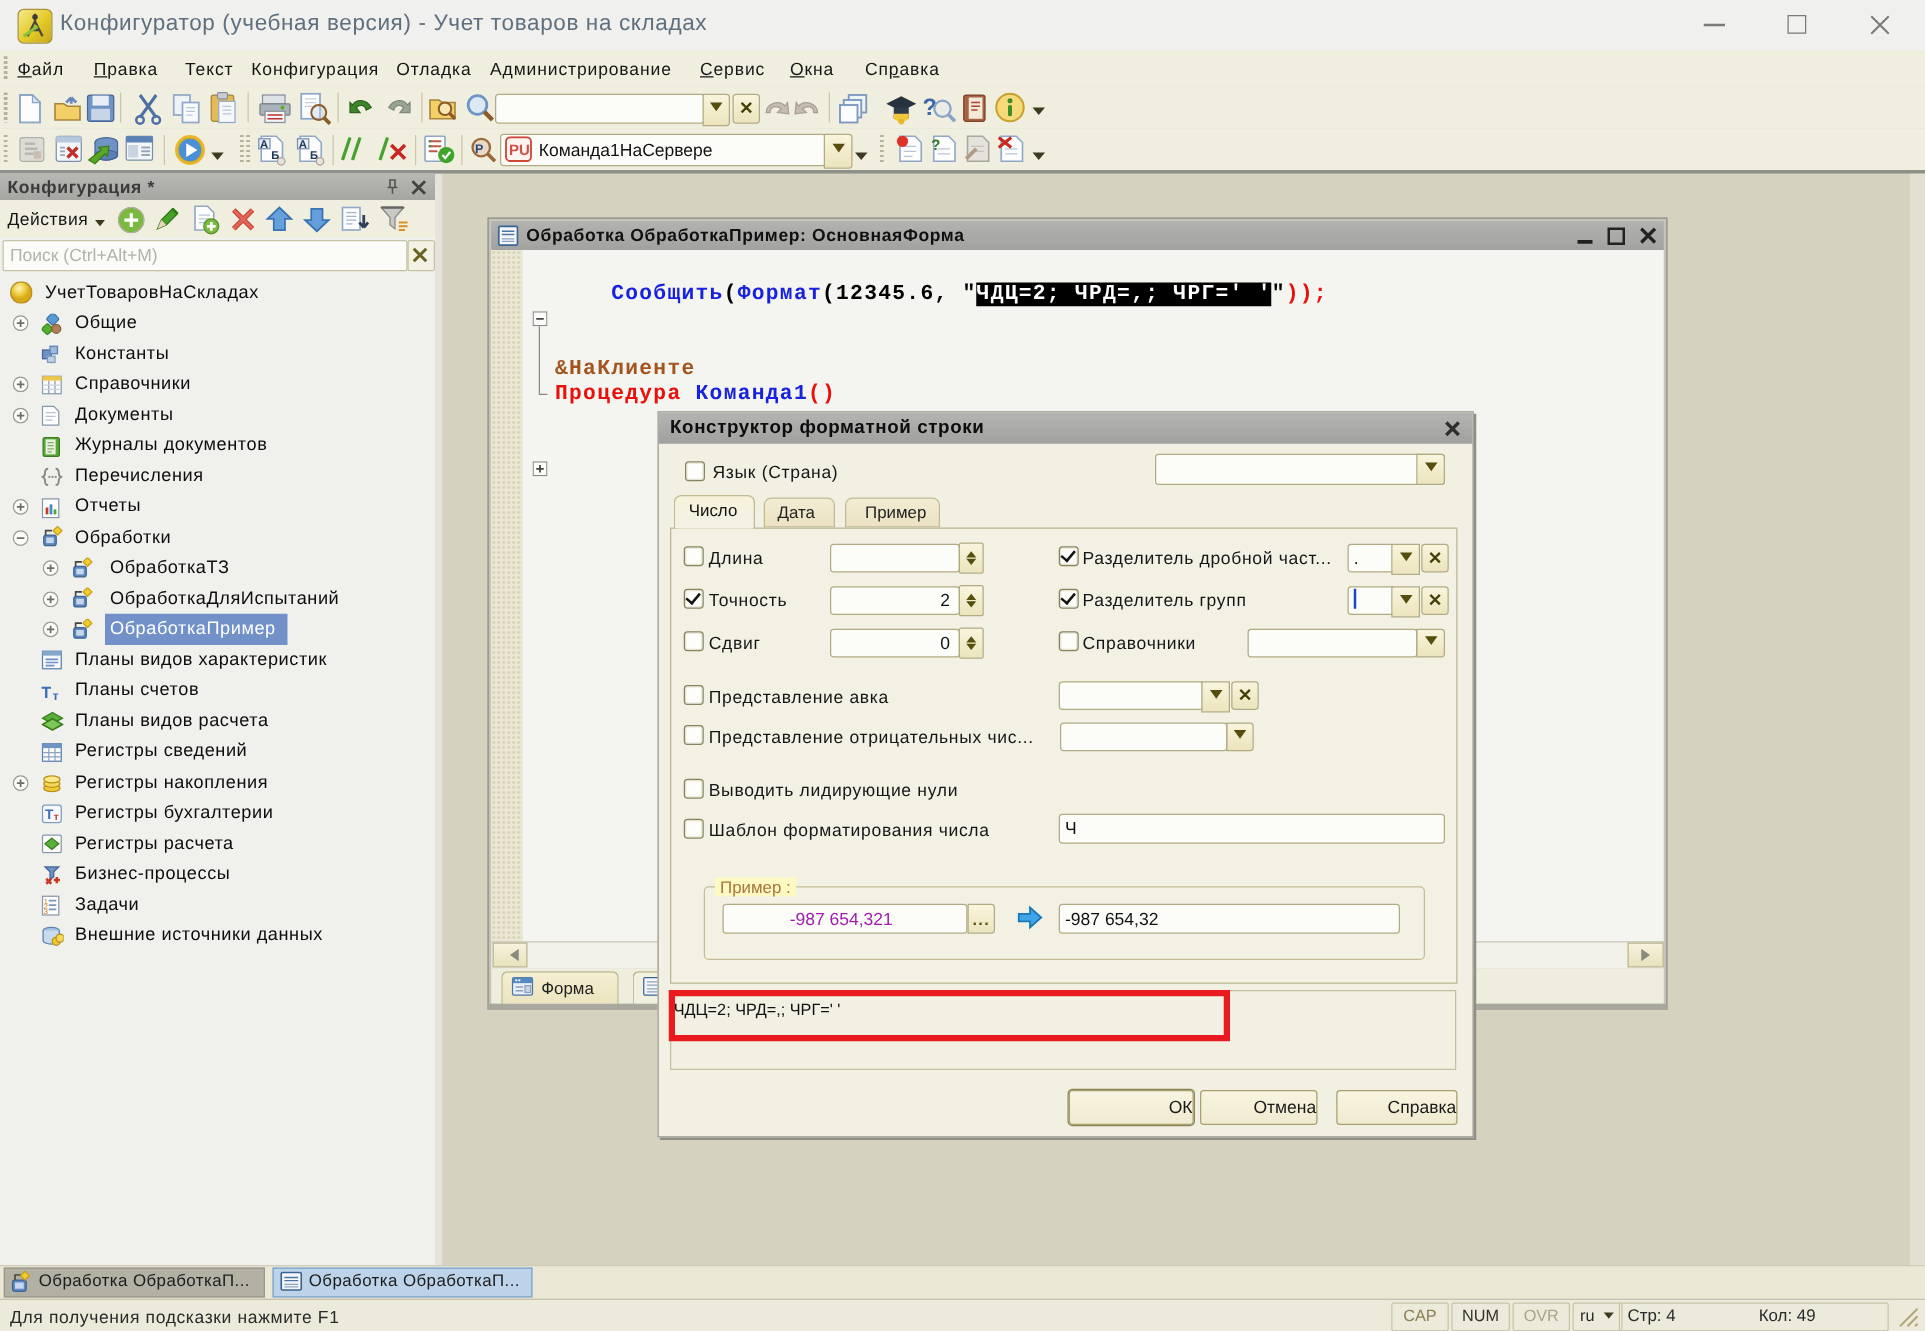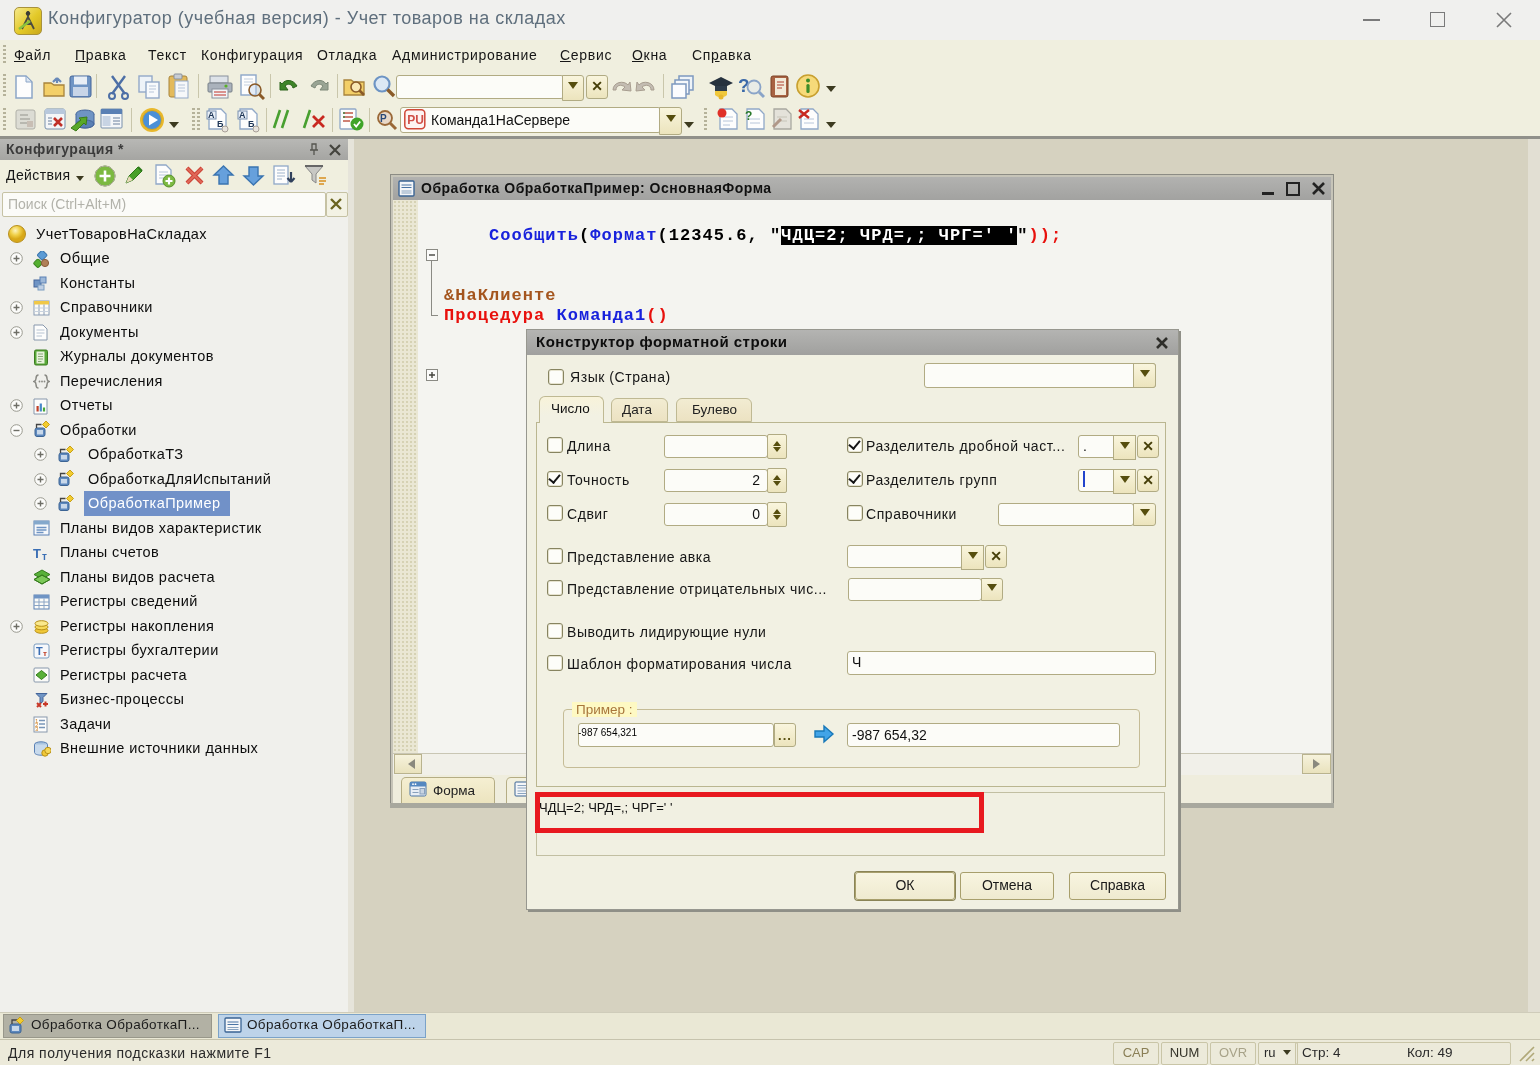--- a/index.html
+++ b/index.html
@@ -5,21 +5,21 @@
 .nw{white-space:nowrap}
 .cb{position:absolute;width:14px;height:14px;background:#fdfdf9;border:1px solid #878460;border-radius:3px;box-shadow:inset 0 0 0 1px #e6e3cf}
 .ck::after{content:"";position:absolute;left:3px;top:0px;width:5px;height:9px;border:solid #151515;border-width:0 2px 2px 0;transform:rotate(40deg)}
 .fld{position:absolute;background:#fcfcf8;border:1px solid #b1ab83;border-radius:3px}
 .dbtn{position:absolute;background:linear-gradient(#f9f5dd,#ece4bd);border:1px solid #b1ab83;display:flex;align-items:center;justify-content:center}
 .tri{width:0;height:0;border:5px solid transparent;border-top:7px solid #564e0e;margin-top:6px}
 .xb{position:absolute;background:linear-gradient(#f9f5dd,#ece4bd);border:1px solid #b1ab83;border-radius:3px;color:#453e08;font-weight:bold;text-align:center;font-size:14px}
 .spin{position:absolute;width:18px;background:linear-gradient(#f9f5dd,#ece4bd);border:1px solid #b1ab83;border-radius:2px}
 .su{width:0;height:0;border:4px solid transparent;border-bottom:5px solid #564e0e;margin:2px auto 1px}
 .sd{width:0;height:0;border:4px solid transparent;border-top:5px solid #564e0e;margin:1px auto}
-.btn{position:absolute;background:linear-gradient(#f8f5e0,#efead0);border:1px solid #a89f6c;border-radius:3px;text-align:center;font-size:14px;color:#1a1a1a}
+.btn{position:absolute;background:linear-gradient(#f8f5e0,#efead0);border:1px solid #a89f6c;border-radius:3px;text-align:right;font-size:14px;color:#1a1a1a}
 .lbl{position:absolute;font-size:14px;letter-spacing:0.55px;color:#161616;white-space:nowrap}
 
 .mi{font-size:14px;letter-spacing:0.7px;color:#161616;position:absolute;white-space:nowrap}
 .sep1{position:absolute;width:1px;background:#c9c6ab}
 .grip{position:absolute;width:3px;background:repeating-linear-gradient(#b5b29a 0 2px,transparent 2px 4px)}
 .ti{position:absolute}
 .trw{position:absolute;font-size:14.5px;letter-spacing:0.45px;color:#0d0d0d;white-space:nowrap}
 </style></head>
 <body>
 
@@ -573,21 +573,21 @@
 <div class="cb" style="left:548px;top:369px"></div>
 <div class="lbl" style="left:570px;top:369px">Язык (Страна)</div>
 <div class="fld" style="left:924px;top:363px;width:232px;height:25px;box-sizing:border-box"></div>
 <div class="dbtn" style="left:1133px;top:363px;width:23px;height:25px;border-radius:0 3px 3px 0;box-sizing:border-box">
     <div class="tri" style="margin-top:0"></div>
   </div>
 
 <div class="a" style="left:611px;top:398px;width:57px;height:24px;background:linear-gradient(#f2ecd2,#ece2c2);border:1px solid #bfb993;border-radius:6px 6px 0 0;box-sizing:border-box"></div>
 <div class="a nw" style="left:622px;top:402px;font-size:13.5px;color:#222">Дата</div>
 <div class="a" style="left:676px;top:398px;width:76px;height:24px;background:linear-gradient(#f2ecd2,#ece2c2);border:1px solid #bfb993;border-radius:6px 6px 0 0;box-sizing:border-box"></div>
-<div class="a nw" style="left:692px;top:402px;font-size:13.5px;color:#222">Булево</div>
+<div class="a nw" style="left:692px;top:402px;font-size:13.5px;color:#222">Пример</div>
 <div class="a" style="left:536px;top:422px;width:630px;height:365px;background:#f2f1e3;border:1px solid #bab690;box-sizing:border-box"></div>
 <div class="a" style="left:539px;top:396px;width:65px;height:27px;background:linear-gradient(#f8f3da,#f2f1e3 70%);border:1px solid #bfb993;border-bottom:none;border-radius:6px 6px 0 0;box-sizing:border-box"></div>
 <div class="a nw" style="left:551px;top:401px;font-size:13.5px;color:#111">Число</div>
 
 <div class="cb" style="left:547px;top:437px"></div>
 <div class="lbl" style="left:567px;top:438px">Длина</div>
 <div class="fld" style="left:664px;top:435px;width:102px;height:21px"></div>
 <div class="spin" style="left:767px;top:434px;height:23px">
     <div class="su"></div>
     <div class="sd"></div>
@@ -648,21 +648,21 @@
 <div class="cb" style="left:547px;top:623px"></div>
 <div class="lbl" style="left:567px;top:624px">Выводить лидирующие нули</div>
 <div class="cb" style="left:547px;top:655px"></div>
 <div class="lbl" style="left:567px;top:656px">Шаблон форматирования числа</div>
 <div class="fld" style="left:847px;top:651px;width:307px;height:22px"></div>
 <div class="a nw" style="left:852px;top:654px;font-size:14px;color:#111">Ч</div>
 
 <div class="a" style="left:563px;top:709px;width:575px;height:57px;border:1px solid #c5bc96;border-radius:4px"></div>
 <div class="a nw" style="left:572px;top:702px;font-size:13.5px;color:#a8763b;background:#fef9c3;padding:0 4px">Пример :</div>
 <div class="fld" style="left:578px;top:723px;width:196px;height:24px;box-sizing:border-box"></div>
-<div class="a" style="left:578px;top:727px;width:190px;text-align:left;font-size:10px;color:#000000">-987 654,321</div>
+<div class="a" style="left:578px;top:727px;width:190px;text-align:center;font-size:14px;color:#a21caf">-987 654,321</div>
 <div class="dbtn" style="left:774px;top:723px;width:22px;height:24px;border-radius:0 3px 3px 0;box-sizing:border-box;font-size:13px;color:#564e0e;font-weight:bold;letter-spacing:1px">...</div>
 <svg class="a" style="left:813px;top:723px" width="22" height="22">
     <path d="M2 8 h9 v-5 l9 8 -9 8 v-5 h-9 z" fill="#42a4e8" stroke="#1878b8" stroke-width="1.4"></path>
   </svg>
 <div class="fld" style="left:847px;top:723px;width:273px;height:24px;box-sizing:border-box"></div>
 <div class="a nw" style="left:852px;top:727px;font-size:14px;color:#111">-987 654,32</div>
 
 <div class="a" style="left:536px;top:792px;width:629px;height:64px;background:#f1f0e2;border:1px solid #c2bfa2;box-sizing:border-box"></div>
 <div class="a nw" style="left:539px;top:800px;font-size:13px;color:#111">ЧДЦ=2; ЧРД=,; ЧРГ=' '</div>
 

